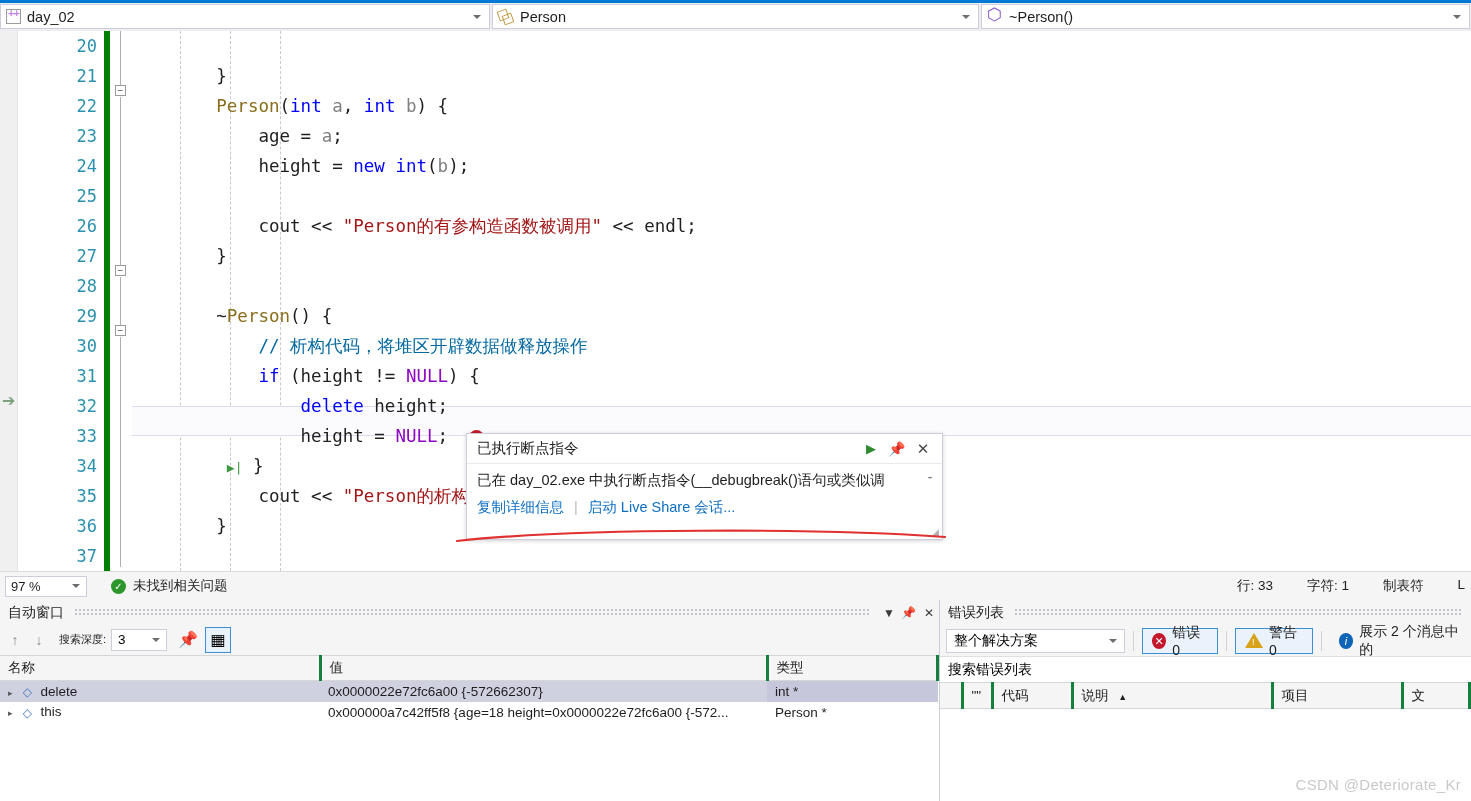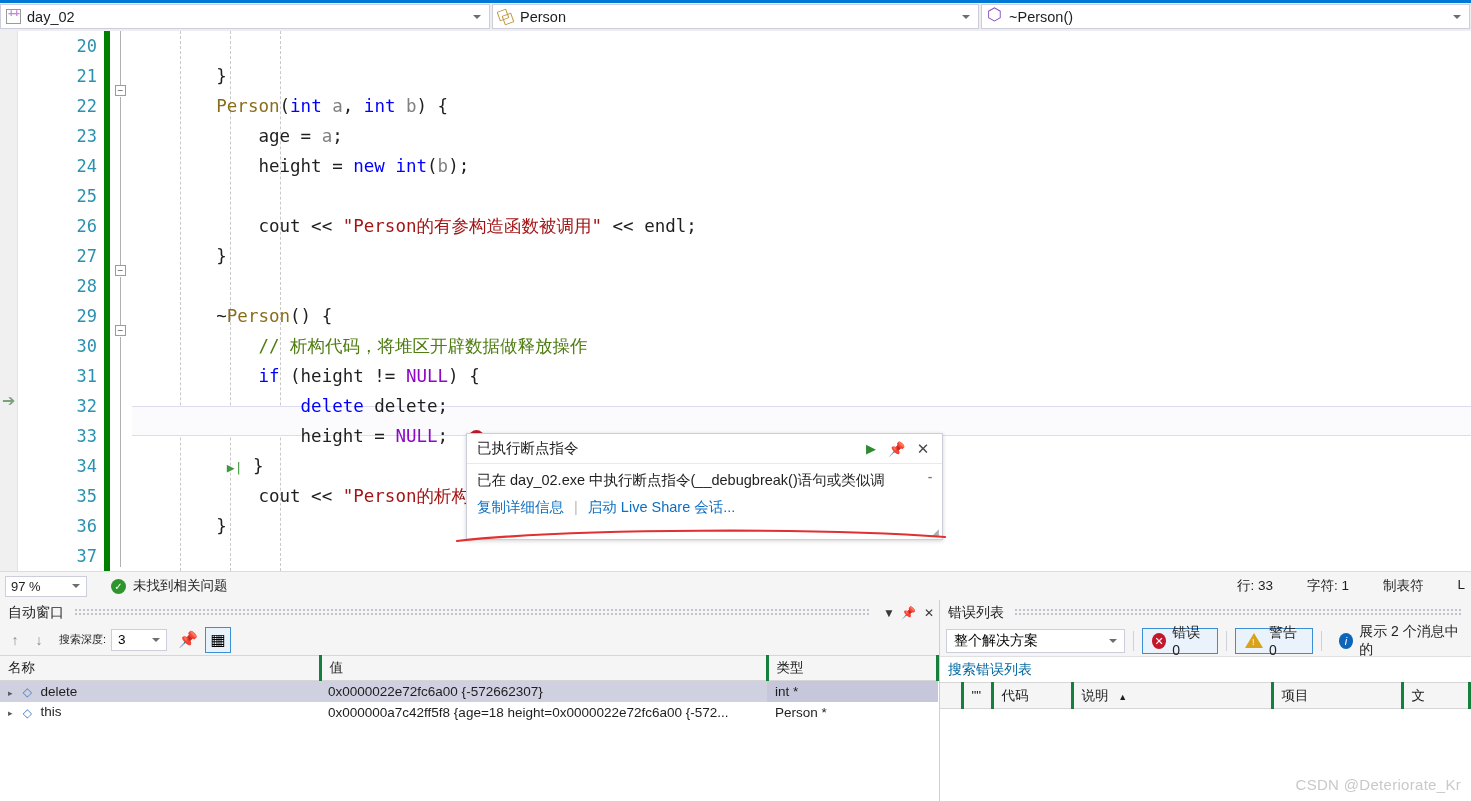--- a/index.html
+++ b/index.html
@@ -72,21 +72,21 @@
   }
   .code-line { height:30px; line-height:30px; white-space:pre; position:relative; }
   .guide { position:absolute; top:0; bottom:0; width:0; border-left:1px dashed #c9c9c9; }
   .cur-line-hl {
     position:absolute; left:0; right:0; height:30px; border-top:1px solid #dcdcf0;
     border-bottom:1px solid #dcdcf0; background:#fbfbfe;
   }
   .tok-kw { color:#0000ff; }
   .tok-kw2 { color:#8f08c4; }
   .tok-str { color:#a31515; }
-  .tok-com { color:#4d7c0f; }
+  .tok-com { color:#0369a1; }
   .tok-plain { color:#1f1f1f; }
   .tok-param { color:#808080; }
   .tok-func { color:#8a6d1a; }
   .err-dot {
     display:inline-block; width:15px;height:15px;border-radius:50%;
     background:#c5172b; color:#fff; font-size:11px; line-height:15px;
     text-align:center; vertical-align:middle; font-family:"Liberation Sans",sans-serif;
   }
   .runarrow { color:#3f9a3f; font-size:13px; }
   .mouse-cursor {
@@ -204,21 +204,21 @@
      align-items:center; gap:6px; padding:0 9px; font-size:14px; color:#1e1e1e; cursor:pointer;}
   .cat-btn.plain { border:none;background:transparent;}
   .ico-err { width:16px;height:16px;border-radius:50%;background:#c5172b;color:#fff;
      font-size:11px;line-height:16px;text-align:center;}
   .ico-warn { width:0;height:0;border-left:9px solid transparent;border-right:9px solid transparent;
      border-bottom:15px solid #d9a21b; position:relative;}
   .ico-warn::after{content:"!";position:absolute;left:-2px;top:4px;font-size:9px;color:#fff;}
   .ico-info { width:16px;height:16px;border-radius:50%;background:#0e64b6;color:#fff;
      font-size:11px;line-height:16px;text-align:center;font-style:italic;}
   .err-search { height:26px; display:flex;align-items:center; padding-left:8px;
-     font-size:14px;color:#0369a1; background:#fff; border-top:1px solid #e0e0e0;}
+     font-size:14px;color:#000000; background:#fff; border-top:1px solid #e0e0e0;}
   .err-grid-wrap { flex:1; background:#fff; }
   table.errgrid th { height:26px; }
 
   .watermark { position:absolute; right:10px; bottom:8px; color:#c9c9c9; font-size:15px;
      font-family:"Liberation Sans",sans-serif; letter-spacing:.3px;}
   .left-strip { position:absolute; left:0; top:600px; width:18px; height:201px; background:#f0f0f0;}
 </style>
 </head>
 <body>
 
@@ -295,21 +295,21 @@
       <div class="code-line"><span class="tok-plain">        </span><span class="tok-func">Person</span><span class="tok-plain">(</span><span class="tok-kw">int</span><span class="tok-plain"> </span><span class="tok-param">a</span><span class="tok-plain">, </span><span class="tok-kw">int</span><span class="tok-plain"> </span><span class="tok-param">b</span><span class="tok-plain">) {</span></div>
       <div class="code-line"><span class="tok-plain">            age = </span><span class="tok-param">a</span><span class="tok-plain">;</span></div>
       <div class="code-line"><span class="tok-plain">            height = </span><span class="tok-kw">new</span><span class="tok-plain"> </span><span class="tok-kw">int</span><span class="tok-plain">(</span><span class="tok-param">b</span><span class="tok-plain">);</span></div>
       <div class="code-line"></div>
       <div class="code-line"><span class="tok-plain">            cout &lt;&lt; </span><span class="tok-str">"Person的有参构造函数被调用"</span><span class="tok-plain"> &lt;&lt; endl;</span></div>
       <div class="code-line"><span class="tok-plain">        }</span></div>
       <div class="code-line"></div>
       <div class="code-line"><span class="tok-plain">        ~</span><span class="tok-func">Person</span><span class="tok-plain">() {</span></div>
       <div class="code-line"><span class="tok-plain">            </span><span class="tok-com">// 析构代码，将堆区开辟数据做释放操作</span></div>
       <div class="code-line"><span class="tok-plain">            </span><span class="tok-kw">if</span><span class="tok-plain"> (height != </span><span class="tok-kw2">NULL</span><span class="tok-plain">) {</span></div>
-      <div class="code-line"><span class="tok-plain">                </span><span class="tok-kw">delete</span><span class="tok-plain"> delete;</span></div>
+      <div class="code-line"><span class="tok-plain">                </span><span class="tok-kw">delete</span><span class="tok-plain"> height;</span></div>
       <div class="code-line"><span class="tok-plain">                height = </span><span class="tok-kw2">NULL</span><span class="tok-plain">;  </span><span class="err-dot">✕</span></div>
       <div class="code-line"><span class="tok-plain">         </span><span class="runarrow">▶|</span><span class="tok-plain"> }</span></div>
       <div class="code-line"><span class="tok-plain">            cout &lt;&lt; </span><span class="tok-str">"Person的析构函数被调用"</span><span class="tok-plain"> &lt;&lt; endl;</span></div>
       <div class="code-line"><span class="tok-plain">        }</span></div>
       <div class="code-line"></div>
 
       <div class="mouse-cursor"></div>
     </div>
   </div>
 

